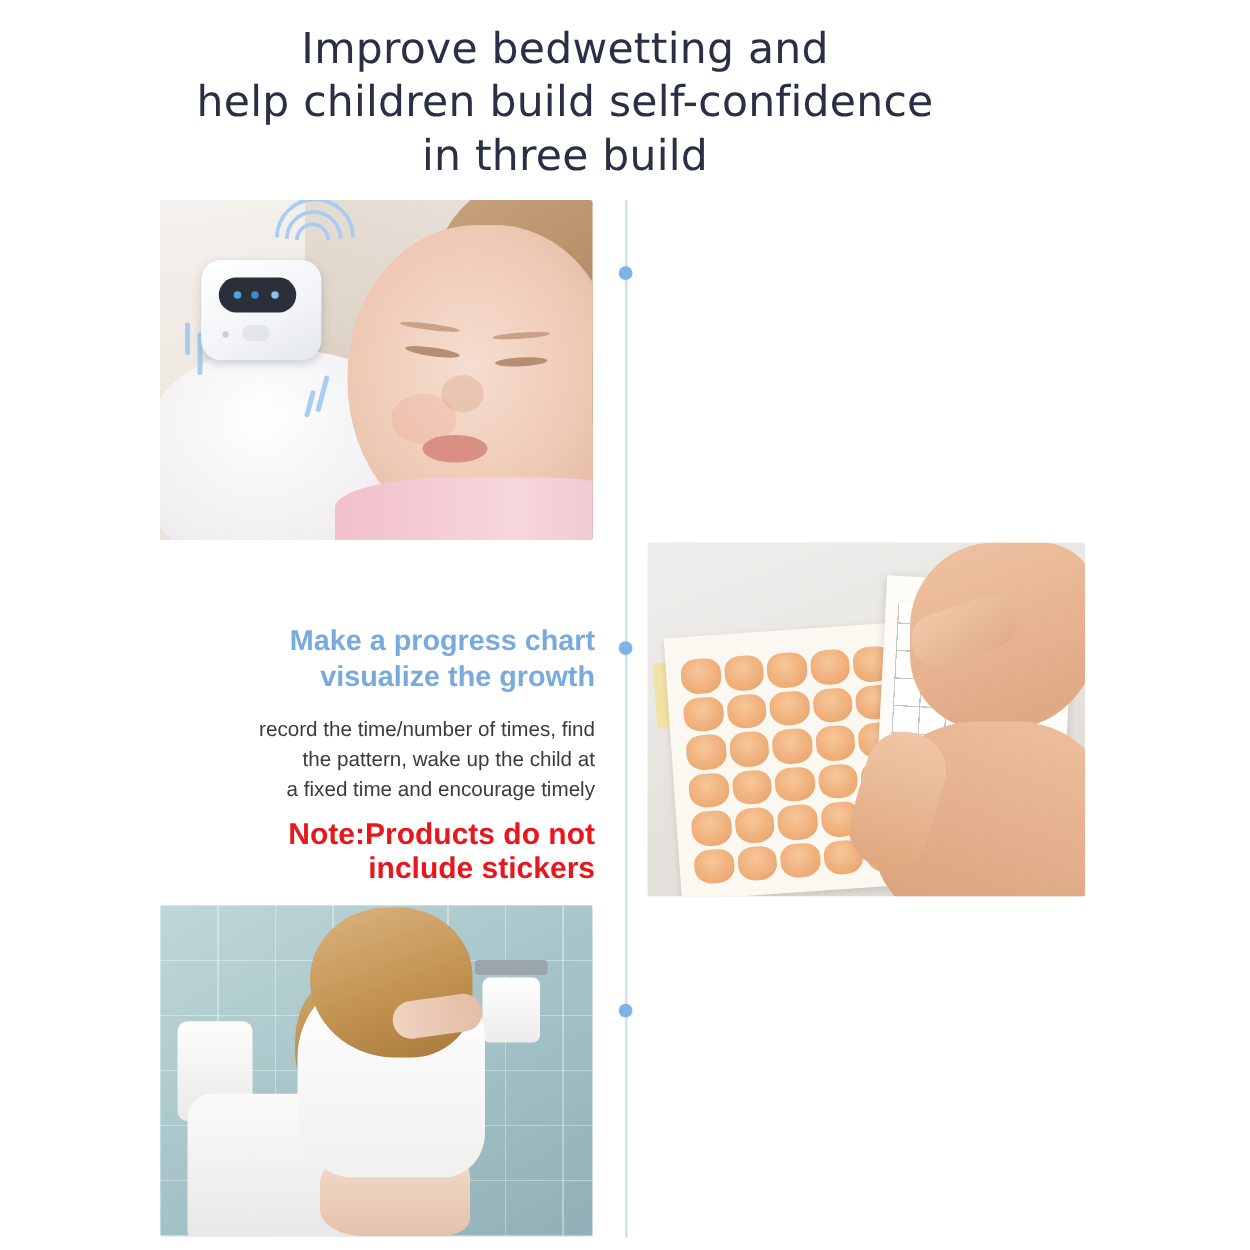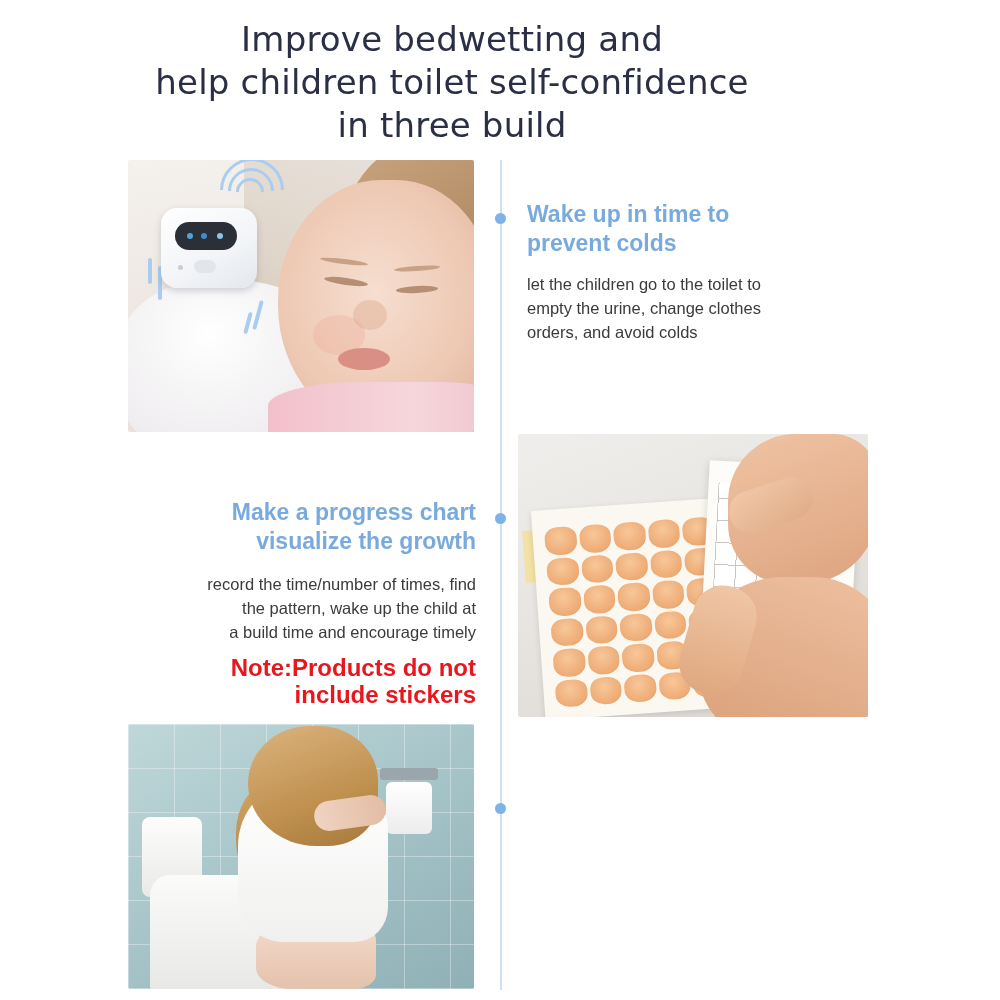--- a/index.html
+++ b/index.html
@@ -313,21 +313,21 @@
 
   .nowrap { white-space: pre-line; }
 </style>
 </head>
 <body>
 
 <div class="page">
 
   <div class="heading">
     <div>Improve bedwetting and</div>
-    <div>help children toilet self-confidence</div>
+    <div>help children build self-confidence</div>
     <div>in three build</div>
   </div>
 
   <div class="timeline"></div>
   <div class="dot d1"></div>
   <div class="dot d2"></div>
   <div class="dot d3"></div>
 
   <div class="photo photo1">
     <div class="p1-bg"></div>
@@ -354,34 +354,27 @@
       <div class="device-screen">
         <span class="device-led led1"></span>
         <span class="device-led led2"></span>
         <span class="device-led led3"></span>
       </div>
       <div class="device-btn"></div>
       <div class="device-hole"></div>
     </div>
   </div>
 
-  <div class="block block1">
-    <p class="blk-title nowrap">Wake up in time to
-prevent colds</p>
-    <p class="blk-body nowrap">let the children go to the toilet to
-empty the urine, change clothes
-orders, and avoid colds</p>
-  </div>
 
   <div class="block block2">
     <p class="blk-title nowrap">Make a progress chart
 visualize the growth</p>
     <p class="blk-body nowrap">record the time/number of times, find
 the pattern, wake up the child at
-a build time and encourage timely</p>
+a fixed time and encourage timely</p>
     <p class="note nowrap">Note:Products do not
 include stickers</p>
   </div>
 
   <div class="photo photo2">
     <div class="p2-tab"></div>
     <div class="p2-sheet"></div>
     <div class="p2-stickers">
       <i></i>
         <i></i>

